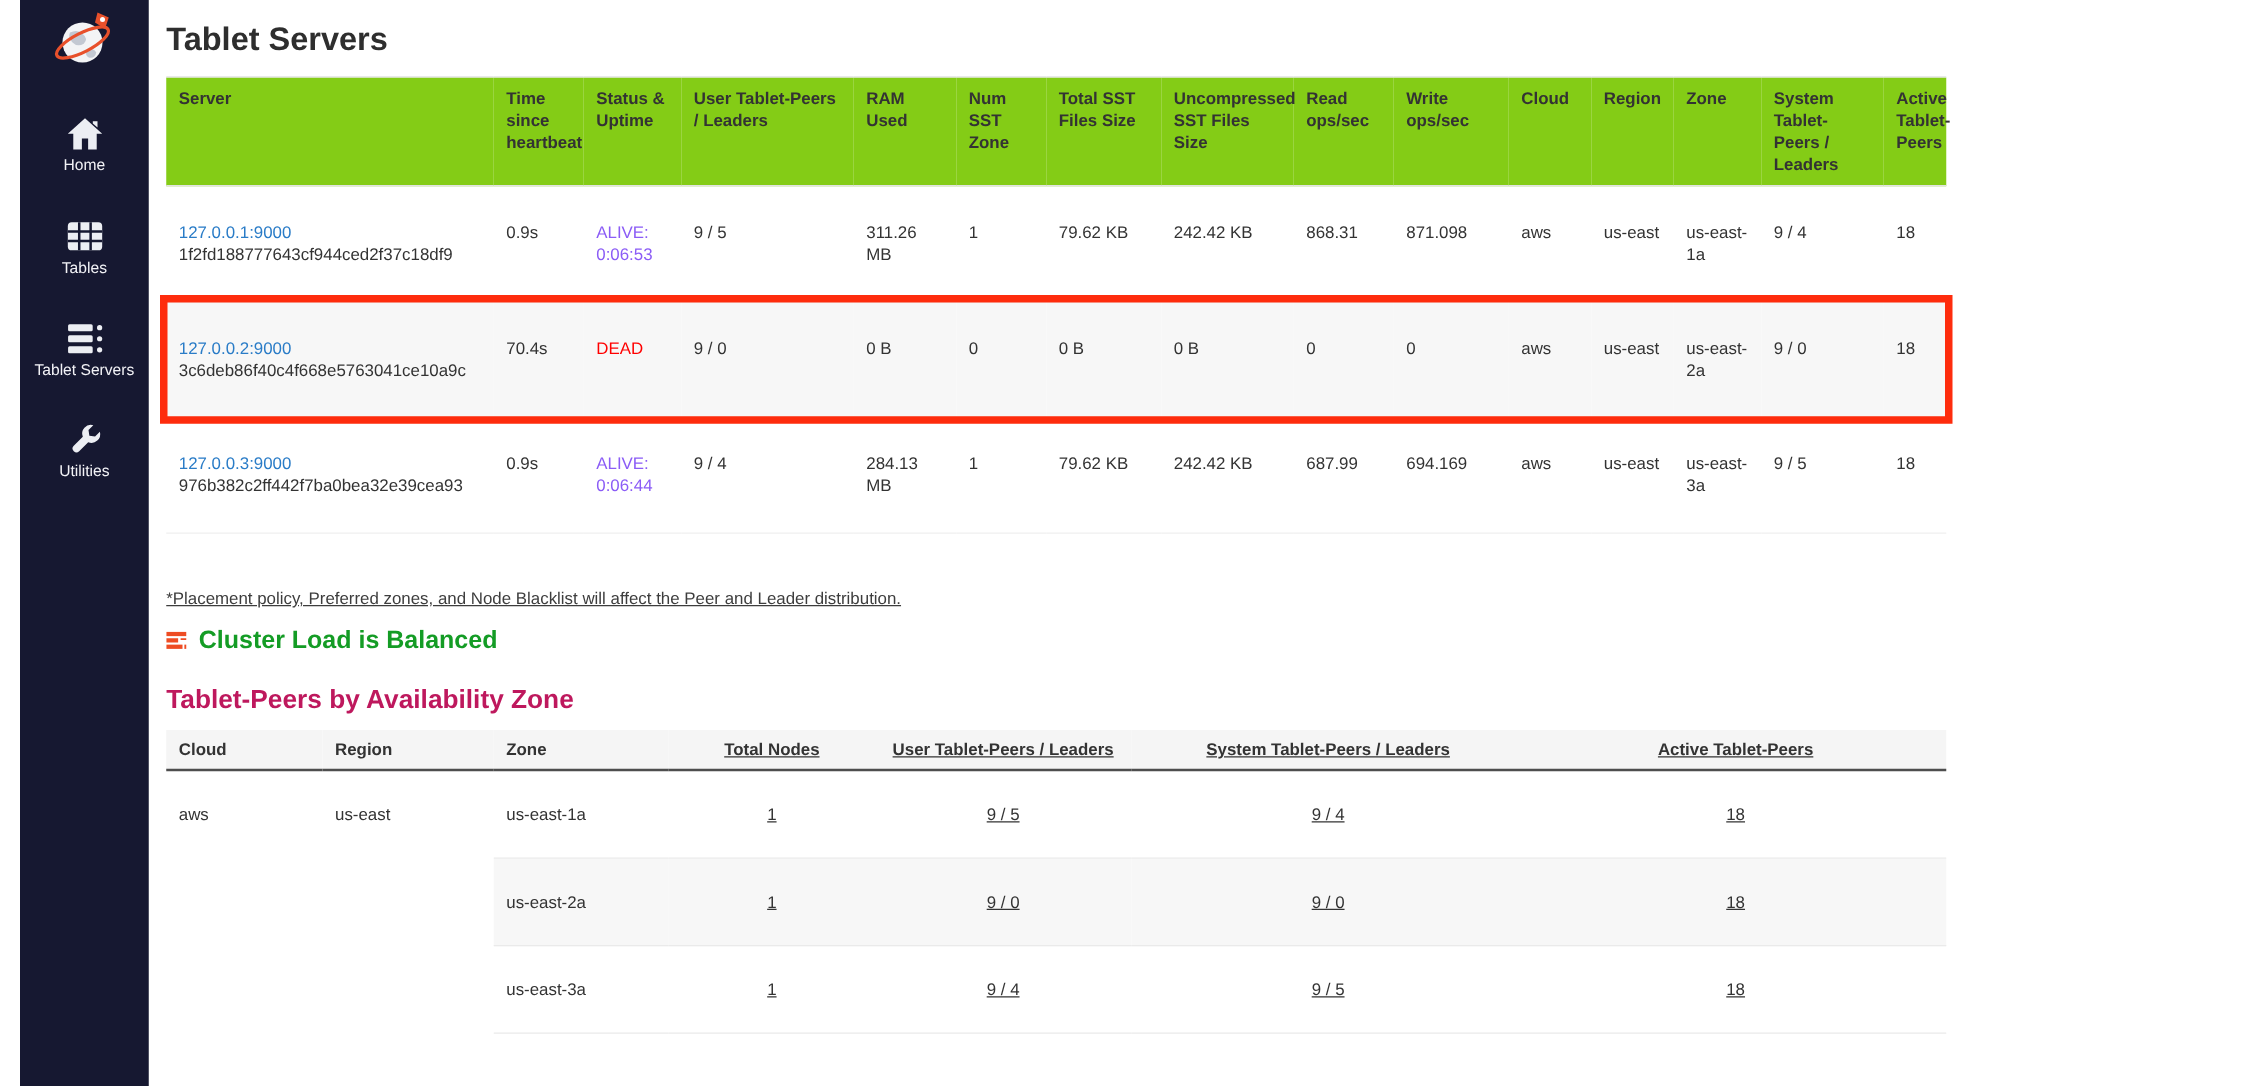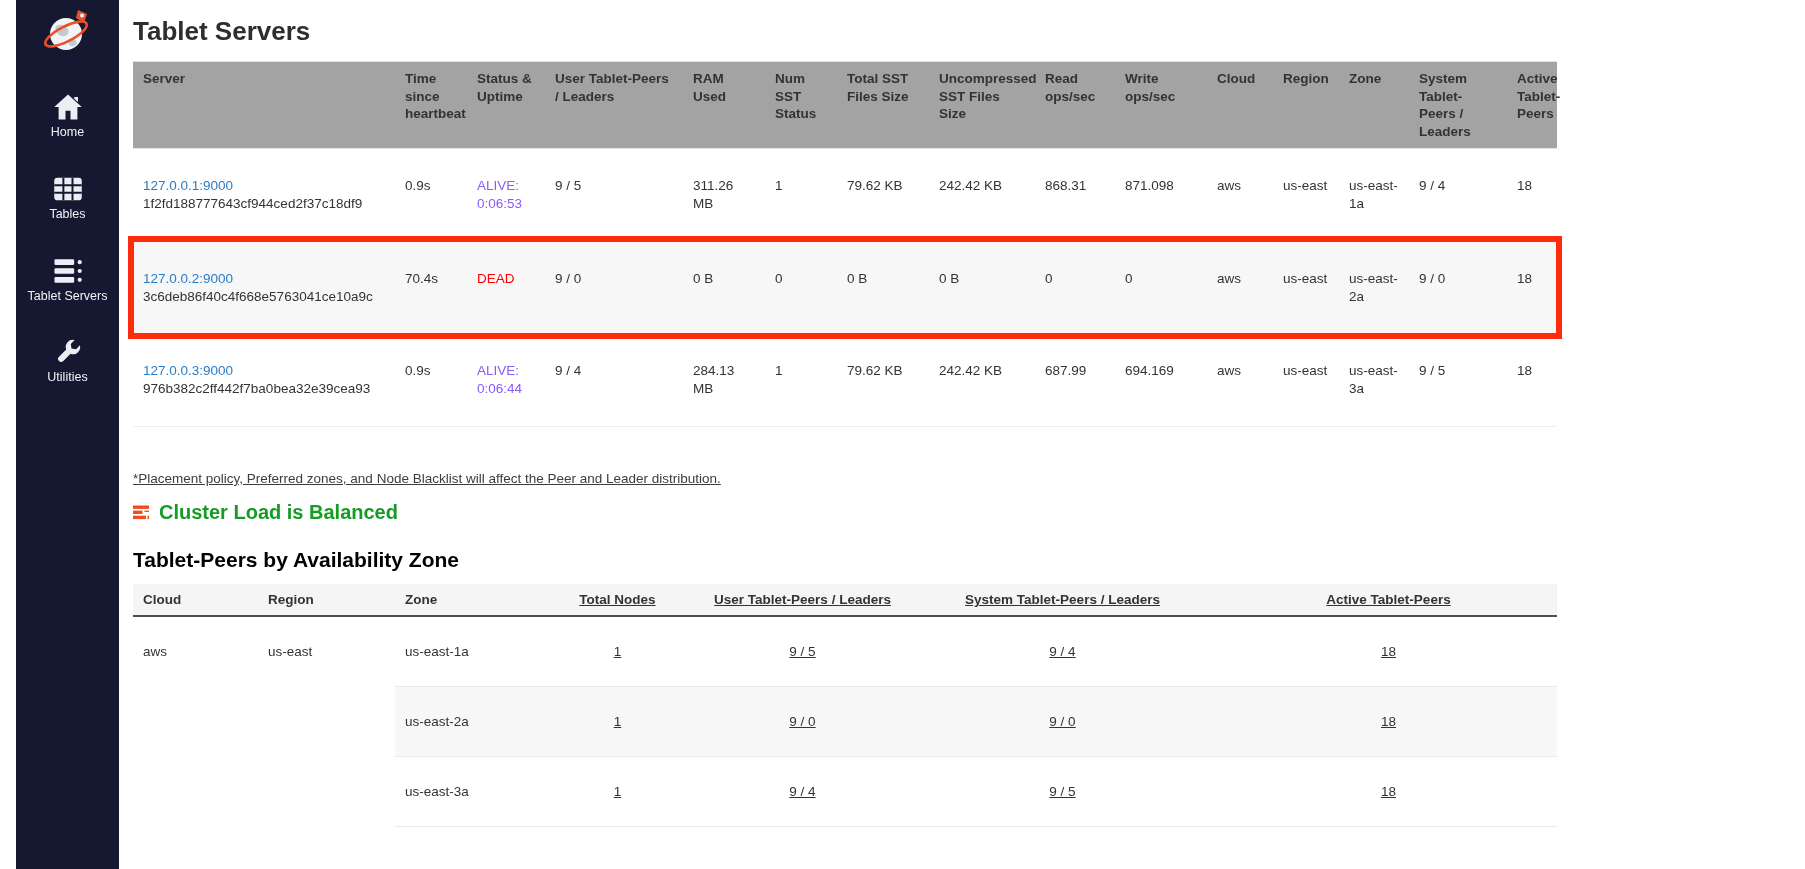--- a/index.html
+++ b/index.html
@@ -15,37 +15,37 @@
   .nav-item .icon { width:34px; height:30px; display:flex; align-items:center; justify-content:center; }
   .nav-item .nav-label { margin-top:4px; font-size:12.5px; color:#f2f2f6; text-align:center; line-height:1.1; }
 
   
   .main { position:absolute; left:103px; top:0; right:0; padding:16px 0 0 30px; }
   .page-title { font-size:26px; font-weight:bold; color:#2e2e2e; margin-bottom:14px; }
 
   table { border-collapse:collapse; table-layout:fixed; width:1424px; font-size:13.5px; color:#333; }
 
   
-  .servers-table thead th { background:#a3a3a3; text-align:left; font-weight:bold;
+  .servers-table thead th { background:#84cc16; text-align:left; font-weight:bold;
         padding:8px 10px; vertical-align:top; line-height:1.3;
         border-top:1px solid #e2e2e2; border-bottom:1px solid #e2e2e2; }
   .servers-table tbody td { padding:28px 10px; vertical-align:top; line-height:1.32;
         border-bottom:1px solid #efefef; }
   .servers-table tbody tr.striped { background:#f7f7f7; }
   .servers-table tbody tr.highlight { outline:6px solid #fe2c0d; outline-offset:-1px; }
   a.link { color:#2a7cc7; text-decoration:none; cursor:pointer; }
   .uuid { color:#333; }
   .status-alive { color:#8b5cf6; }
   .status-dead  { color:#ff0000; }
 
   .footnote { margin-top:44px; font-size:13.5px; color:#3d3d3d;text-decoration:underline; }
   .balance-row { margin-top:15px; display:flex; align-items:center; gap:9px; }
   .balance-text { color:#149c25; font-weight:bold; font-size:20px; }
 
-  .az-title { margin-top:24px; margin-bottom:12px; font-size:21px; font-weight:bold; color:#000000; }
+  .az-title { margin-top:24px; margin-bottom:12px; font-size:21px; font-weight:bold; color:#be185d; }
 
   
   .az-table thead th { background:#f5f5f5; font-weight:bold; padding:8px 10px;
         border-bottom:2px solid #4e4e4e; text-align:left; }
   .az-table thead th.c, .az-table tbody td.c { text-align:center;text-decoration:underline; }
   .az-table tbody td { padding:27px 10px; vertical-align:top; border-bottom:1px solid #eaeaea; }
   .az-table tbody td.span-cell { background:#fff; border-bottom:none; }
   .az-table tbody tr.striped td:not(.span-cell) { background:#f7f7f7; }
 </style>
 </head>
@@ -131,21 +131,21 @@
         <col style="width:98px">
         <col style="width:50px">
     </colgroup>
     <thead>
       <tr>
         <th>Server</th>
         <th>Time since heartbeat</th>
         <th>Status &amp; Uptime</th>
         <th>User Tablet-Peers / Leaders</th>
         <th>RAM Used</th>
-        <th>Num SST Status</th>
+        <th>Num SST Zone</th>
         <th>Total SST Files Size</th>
         <th>Uncompressed SST Files Size</th>
         <th>Read ops/sec</th>
         <th>Write ops/sec</th>
         <th>Cloud</th>
         <th>Region</th>
         <th>Zone</th>
         <th>System Tablet-Peers / Leaders</th>
         <th>Active Tablet-Peers</th>
       </tr>

